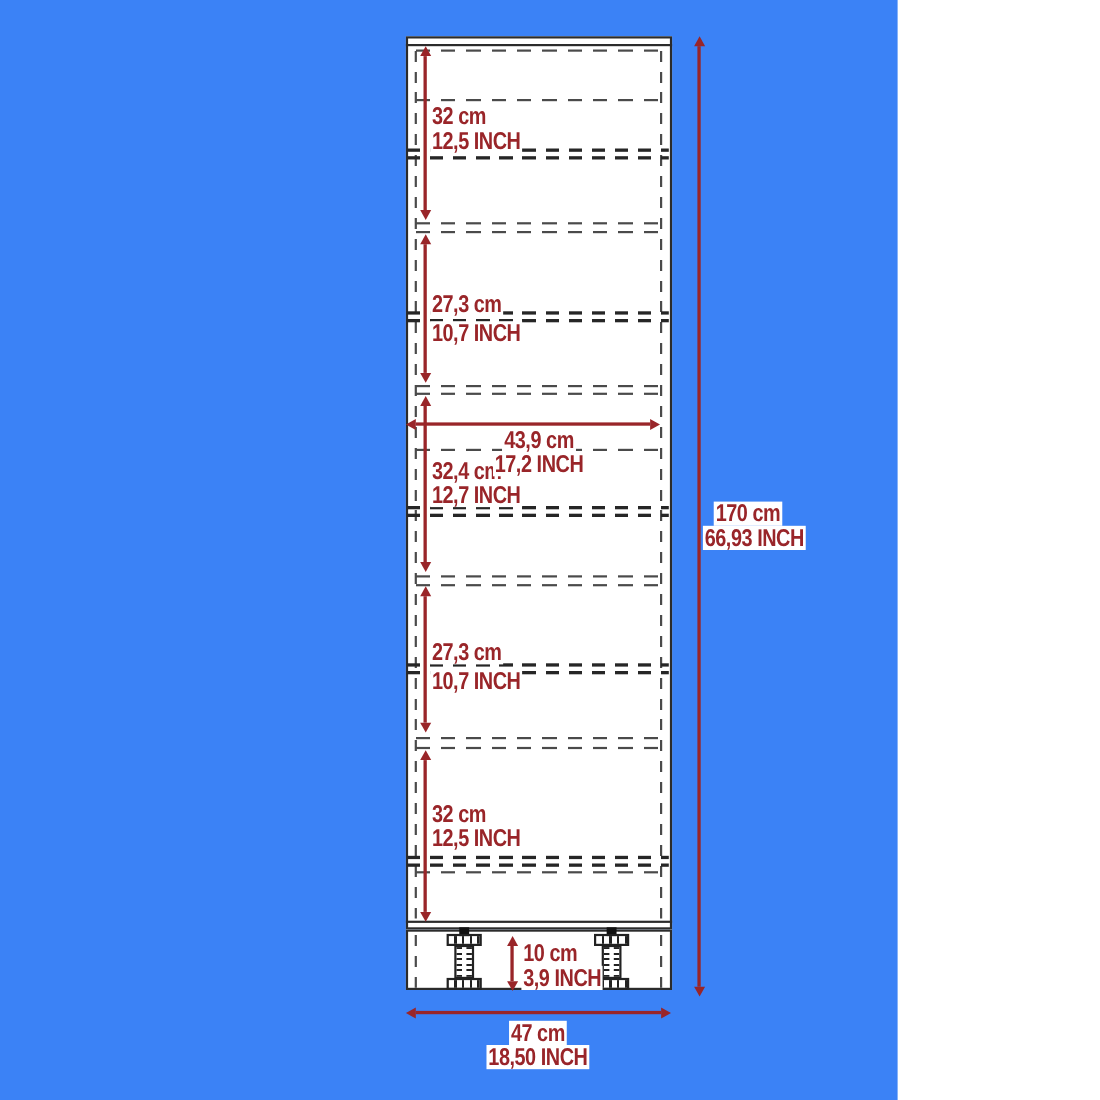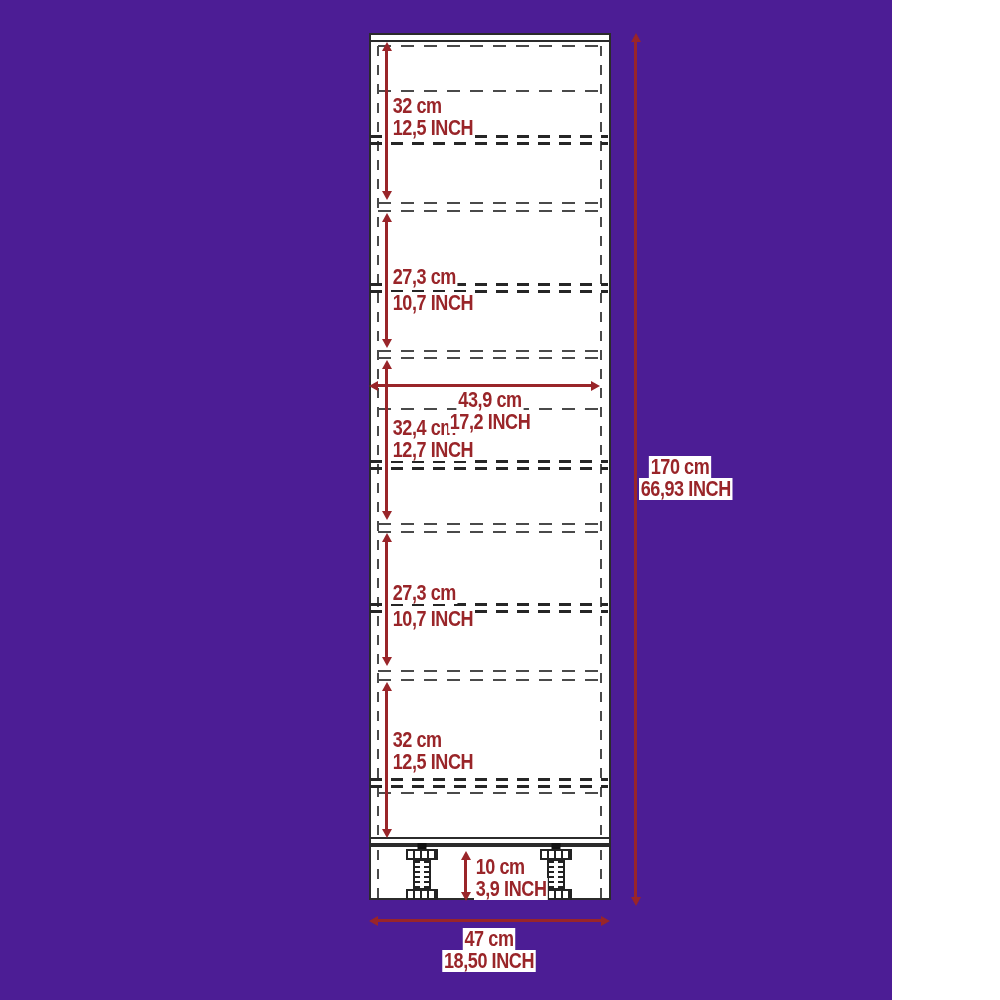--- a/index.html
+++ b/index.html
@@ -2,21 +2,21 @@
 <html><head>
 <meta charset="utf-8">
 <style>
   :root{
     --red:#992529;
     --ink:#2b2b2b;
     --hid:#4a4a4a;
   }
   html,body{margin:0;padding:0;background:#fff;}
   .canvas{
-    position:relative;width:892px;height:1000px;background:#4c1d95;overflow:hidden;
+    position:relative;width:816px;height:1000px;background:#3b82f6;overflow:hidden;
     font-family:"Liberation Sans",sans-serif;
   }
   
   .cab-body{
     position:absolute;left:369px;top:33px;width:242px;height:812px;
     border:2px solid var(--ink);box-sizing:border-box;background:#fff;
   }
   .cab-line{position:absolute;background:var(--ink);}
   .base-band{
     position:absolute;left:369px;top:845px;width:242px;height:55px;

